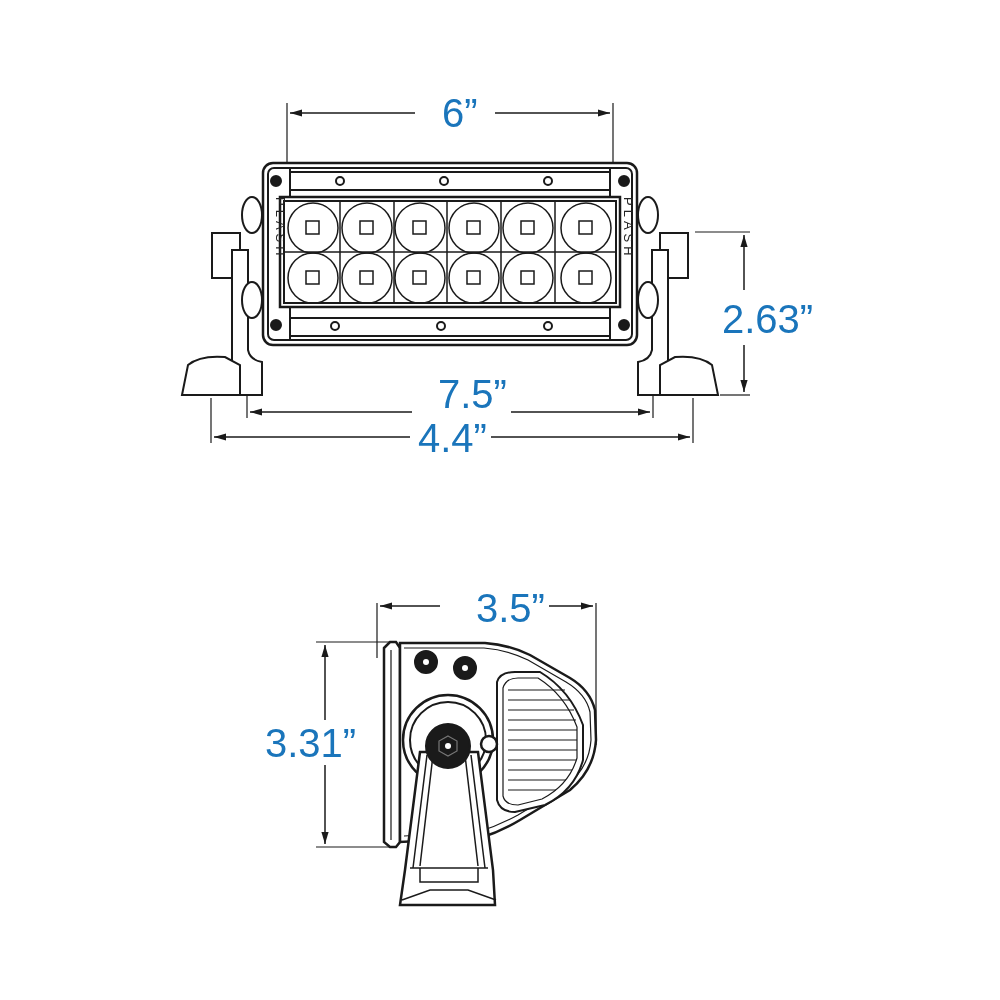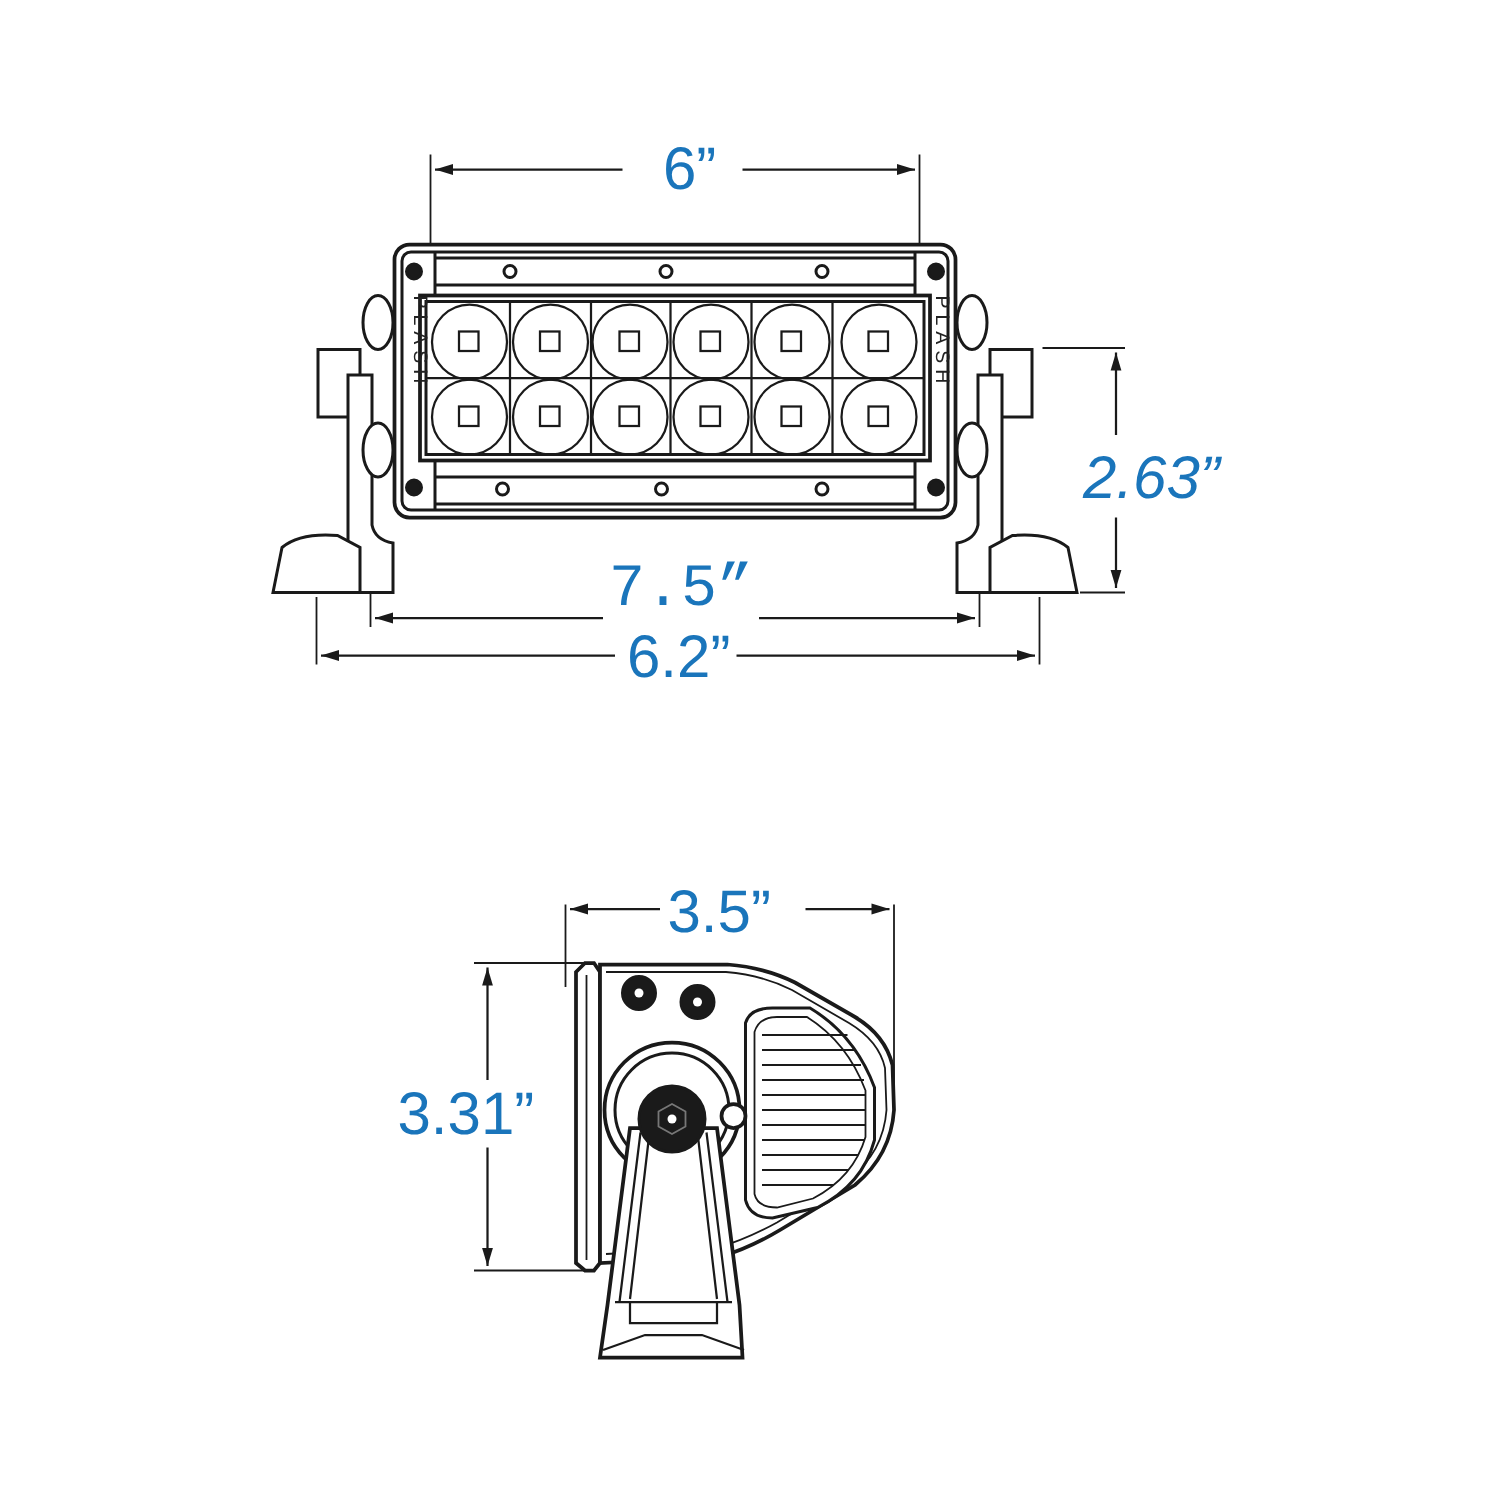--- a/index.html
+++ b/index.html
@@ -170,17 +170,17 @@
     <path d="M420 868 L420 882 L478 882 L478 868" stroke-width="1.5"></path>
     <path d="M402 900 L430 890 L468 890 L496 900" stroke-width="1.5"></path>
 
     <circle cx="448" cy="746" r="22" fill="#1a1a1a"></circle>
     <polygon points="448,736 457,741 457,751 448,756 439,751 439,741" fill="none" stroke="#777" stroke-width="1.2"></polygon>
     <circle cx="448" cy="746" r="3" fill="#fff" stroke="none"></circle>
   </g>
 </svg>
 
 <div class="dim-label" style="left:438px; top:93px;">6”</div>
-<div class="dim-label" style="left:718px; top:299px; background:transparent;font-style:italic;">2.63”</div>
-<div class="dim-label" style="left:402px; top:374px;font-family:Liberation Mono, monospace;">7.5”</div>
-<div class="dim-label" style="left:414px; top:418px;">6.2”</div>
-<div class="dim-label" style="left:441px; top:588px;text-align:center;">3.5”</div>
+<div class="dim-label" style="left:718px; top:299px; background:transparent;">2.63”</div>
+<div class="dim-label" style="left:434px; top:374px;">7.5”</div>
+<div class="dim-label" style="left:414px; top:418px;">4.4”</div>
+<div class="dim-label" style="left:472px; top:588px;text-align:center;">3.5”</div>
 <div class="dim-label" style="left:261px; top:723px;text-align:right;">3.31”</div>
 
 </body></html>

